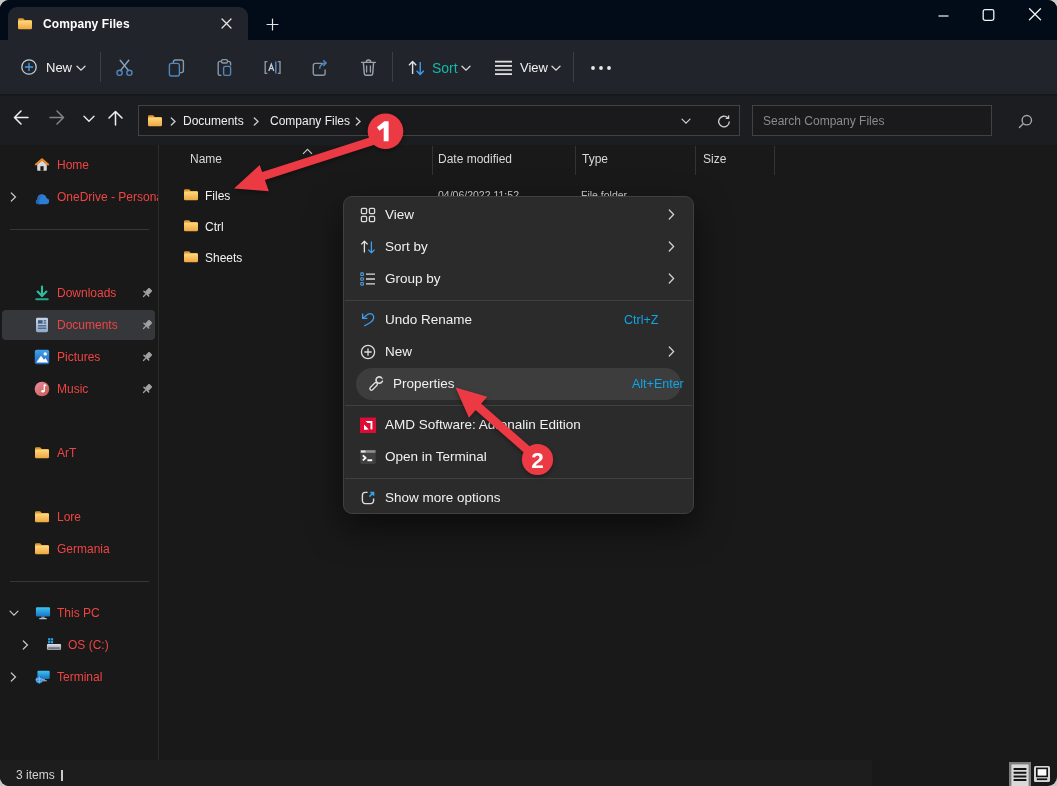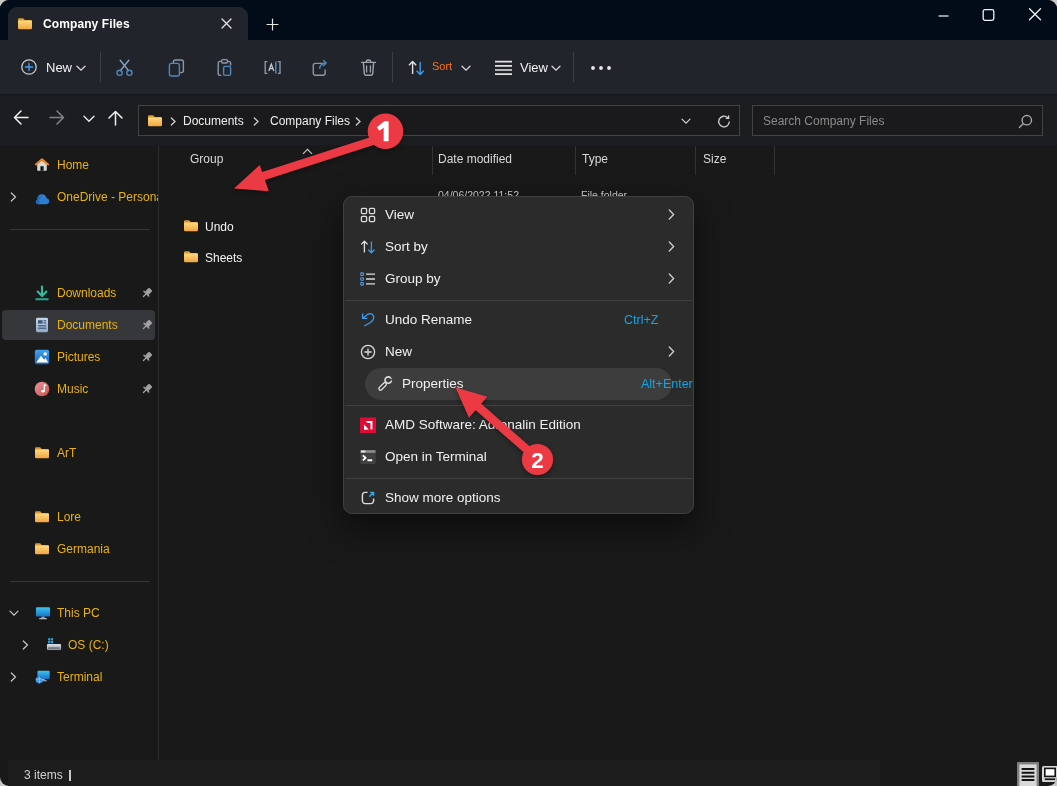--- a/index.html
+++ b/index.html
@@ -19,55 +19,55 @@
   
   .toolbar { position:absolute; left:0; top:40px; width:1057px; height:55px; background:#21252b;
              border-bottom:1px solid #15181d; }
   .tbsep { position:absolute; top:12px; width:1px; height:30px; background:#3c4046; }
 
   
   .addrrow { position:absolute; left:0; top:96px; width:1057px; height:49px; background:#1b1d21; }
   .navbtn { position:absolute; top:14px; }
   .addrbox { position:absolute; left:138px; top:9px; width:602px; height:31px; background:#1a1a1c;
              border:1px solid #424242; }
-  .searchbox { position:absolute; left:752px; top:9px; width:291px; height:31px; background:#1a1a1c;
+  .searchbox { position:absolute; left:752px; top:9px; width:240px; height:31px; background:#1a1a1c;
                border:1px solid #424242; }
   .crumb { color:#eeeeee; font-size:12px; }
 
   
   .mainarea { position:absolute; left:0; top:145px; width:1057px; height:615px; background:#191919; }
   .sidebar-div { position:absolute; left:158px; top:145px; width:1px; height:615px; background:#2b2b2b; }
   .sideitem { position:absolute; left:0; width:158px; height:32px; overflow:hidden; }
-  .sideitem .lbl { position:absolute; left:57px; top:9px; font-size:12px; color:#eab308; white-space:nowrap; }
+  .sideitem .lbl { position:absolute; left:57px; top:9px; font-size:12px; color:#ef4444; white-space:nowrap; }
   .sideitem .ico { position:absolute; left:34px; top:8px; width:16px; height:16px; }
   .pin { position:absolute; left:141px; top:10px; }
   .sidesep { position:absolute; left:10px; width:139px; height:1px; background:#373737; }
 
   
   .colhead { position:absolute; top:152px; font-size:12px; color:#d8d8d8; }
   .colsep { position:absolute; top:146px; width:1px; height:29px; background:#333333; }
   .frow { position:absolute; left:176px; width:500px; height:31px; }
   .frow .lbl { position:absolute; left:29px; top:9px; font-size:12px; color:#f2f2f2; }
 
   
   .menu { position:absolute; left:343px; top:196px; width:351px; height:318px; background:#2b2b2b;
           border:1px solid #404040; border-radius:9px; box-shadow:0 14px 34px rgba(0,0,0,0.55); }
   .mi { position:relative; height:32px; }
   .mi .mico { position:absolute; left:16px; top:8px; width:16px; height:16px; }
   .mi .mlbl { position:absolute; left:41px; top:8px; font-size:13.5px; color:#f0f0f0; white-space:nowrap; }
   .mi .msc  { position:absolute; left:280px; top:9px; font-size:12.5px; color:#0ea5e9; }
   .mi .mchev { position:absolute; right:18px; top:10px; color:#d0d0d0; }
   .msep { height:1px; background:#404040; margin:5px 1px 3px; }
-  .mi.hl { background:#3d3d3d; border-radius:16px; margin:0 21px; }
+  .mi.hl { background:#3d3d3d; border-radius:16px; margin:0 12px; }
   .mi.hl .mico { left:12px; }
   .mi.hl .mlbl { left:37px; }
   .mi.hl .msc { left:276px; }
 
   
-  .statusbar { position:absolute; left:0; top:760px; width:872px; height:26px; background:#1d1d1d;margin-left:8px; }
+  .statusbar { position:absolute; left:0; top:760px; width:872px; height:26px; background:#1d1d1d; }
 </style>
 </head>
 <body>
 <div class="win">
   <svg width="0" height="0" style="position:absolute">
     <defs>
       <linearGradient id="gfold" x1="0" y1="0" x2="0" y2="1">
         <stop offset="0" stop-color="#ffd97d"></stop>
           <stop offset="1" stop-color="#efa53f"></stop>
       </linearGradient>
@@ -153,21 +153,21 @@
       <path d="M8.2 5.2c0-3 4.6-3 4.6 0" fill="none" stroke="#9aa3ac" stroke-width="1.4"></path>
       <path d="M5.4 5.6l.9 11a1.9 1.9 0 0 0 1.9 1.7h4.6a1.9 1.9 0 0 0 1.9-1.7l.9-11" fill="none" stroke="#9aa3ac" stroke-width="1.4"></path>
       <path d="M8.6 9v6M12.4 9v6" stroke="#9aa3ac" stroke-width="1.3" stroke-linecap="round"></path>
     </svg>
     <div class="tbsep" style="left:392px"></div>
 
     <svg class="abs" style="left:408px;top:20px" width="17" height="16" viewBox="0 0 17 16">
       <path d="M4.6 14V1.6M1 5.2 4.6 1.6 8.2 5.2" fill="none" stroke="#e2e2e2" stroke-width="1.4" stroke-linejoin="round"></path>
       <path d="M12.2 2v12.4M8.6 10.8l3.6 3.6 3.6-3.6" fill="none" stroke="#3f9ced" stroke-width="1.4" stroke-linejoin="round"></path>
     </svg>
-    <div class="abs" style="left:432px;top:20px;font-size:11px;color:#f97316">Sort</div>
+    <div class="abs" style="left:432px;top:20px;font-size:14px;color:#14b8a6">Sort</div>
     <svg class="abs" style="left:461px;top:25px" width="10" height="7" viewBox="0 0 10 7">
       <path d="M1 1.2 5 5.2 9 1.2" stroke="#d8d8d8" stroke-width="1.3" fill="none" stroke-linecap="round"></path>
     </svg>
 
     <svg class="abs" style="left:494px;top:20px" width="19" height="16" viewBox="0 0 19 16">
       <path d="M1 1.6h17M1 5.8h17M1 10h17M1 14.2h17" stroke="#e2e2e2" stroke-width="1.7"></path>
     </svg>
     <div class="abs" style="left:520px;top:20px;font-size:13px;color:#f2f2f2">View</div>
     <svg class="abs" style="left:551px;top:25px" width="10" height="7" viewBox="0 0 10 7">
       <path d="M1 1.2 5 5.2 9 1.2" stroke="#d8d8d8" stroke-width="1.3" fill="none" stroke-linecap="round"></path>
@@ -393,40 +393,46 @@
     <svg class="ico" style="left:35px" width="17" height="16" viewBox="0 0 17 16">
       <rect x="2.6" y="1.4" width="13" height="8.6" rx="1.1" fill="url(#gpc)"></rect>
       <rect x="7.6" y="10" width="3" height="1.4" fill="#90989f"></rect>
       <rect x="5.6" y="11.4" width="7" height="1.2" rx="0.6" fill="#b9bfc6"></rect>
       <circle cx="4.6" cy="11" r="3.9" fill="#1c7ad0"></circle>
       <path d="M1 10.6c2.4-1.6 4.9-1.6 7.2 0M1.2 12c2.2 1.4 4.6 1.4 6.8 0M4.6 7.1v7.8M0.7 11h7.8" stroke="#9fd4f5" stroke-width="0.7" fill="none"></path>
     </svg>
     <div class="lbl">Terminal</div>
   </div>
 
-  <div class="colhead" style="left:190px">Group</div>
+  <div class="colhead" style="left:190px">Name</div>
   <svg class="abs" style="left:302px;top:148px" width="11" height="7" viewBox="0 0 11 7">
     <path d="M1 5.8 5.5 1.3 10 5.8" fill="none" stroke="#c4c4c4" stroke-width="1.2"></path>
   </svg>
   <div class="colhead" style="left:438px">Date modified</div>
   <div class="colhead" style="left:582px">Type</div>
   <div class="colhead" style="left:703px">Size</div>
   <div class="colsep" style="left:432px"></div>
   <div class="colsep" style="left:575px"></div>
   <div class="colsep" style="left:695px"></div>
   <div class="colsep" style="left:774px"></div>
 
   <div class="abs" style="left:438px;top:189px;font-size:10.5px;color:#cfcfcf">04/06/2022 11:52</div>
   <div class="abs" style="left:581px;top:189px;font-size:10.5px;color:#cfcfcf">File folder</div>
 
+  <div class="frow" style="top:180px">
+    <svg class="abs" style="left:7px;top:7px" width="16" height="16" viewBox="0 0 16 16">
+        <use href="#folder16"></use>
+      </svg>
+    <div class="lbl">Files</div>
+  </div>
   <div class="frow" style="top:211px">
     <svg class="abs" style="left:7px;top:7px" width="16" height="16" viewBox="0 0 16 16">
         <use href="#folder16"></use>
       </svg>
-    <div class="lbl">Undo</div>
+    <div class="lbl">Ctrl</div>
   </div>
   <div class="frow" style="top:242px">
     <svg class="abs" style="left:7px;top:7px" width="16" height="16" viewBox="0 0 16 16">
         <use href="#folder16"></use>
       </svg>
     <div class="lbl">Sheets</div>
   </div>
 
   <div class="menu">
     <div style="height:2px"></div>

